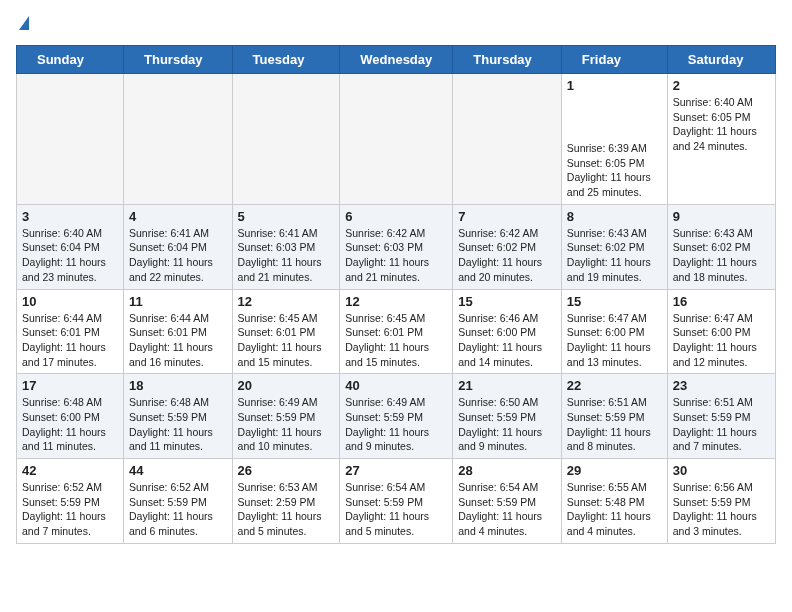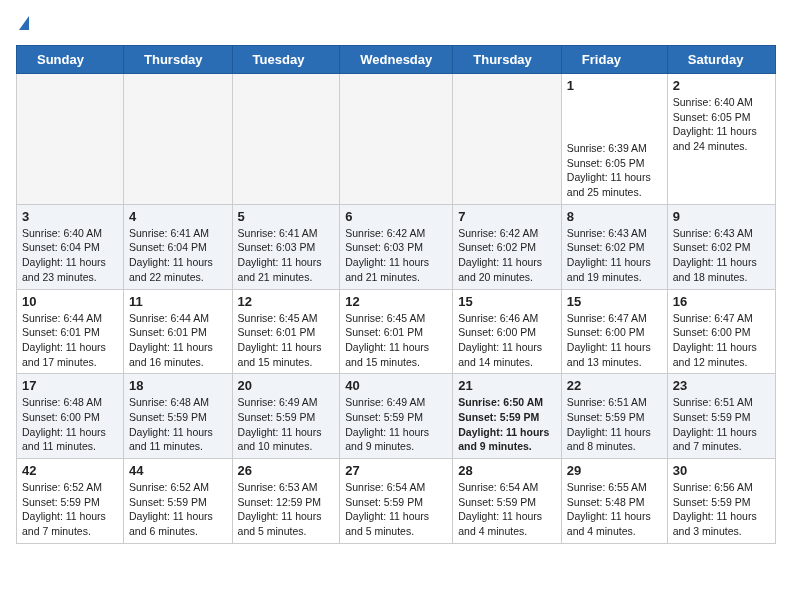--- a/index.html
+++ b/index.html
@@ -289,21 +289,21 @@
           </td>
           <td>
             <span class="day-number">40</span>
             <div class="day-info" style="white-space: pre-line;">Sunrise: 6:49 AM
 Sunset: 5:59 PM
 Daylight: 11 hours
 and 9 minutes.</div>
           </td>
           <td>
             <span class="day-number">21</span>
-            <div class="day-info" style="white-space: pre-line; font-weight: bold;">Sunrise: 6:50 AM
+            <div class="day-info" style="white-space: pre-line;">Sunrise: 6:50 AM
 Sunset: 5:59 PM
 Daylight: 11 hours
 and 9 minutes.</div>
           </td>
           <td>
             <span class="day-number">22</span>
             <div class="day-info" style="white-space: pre-line;">Sunrise: 6:51 AM
 Sunset: 5:59 PM
 Daylight: 11 hours
 and 8 minutes.</div>
@@ -327,21 +327,21 @@
           <td>
             <span class="day-number">44</span>
             <div class="day-info" style="white-space: pre-line;">Sunrise: 6:52 AM
 Sunset: 5:59 PM
 Daylight: 11 hours
 and 6 minutes.</div>
           </td>
           <td>
             <span class="day-number">26</span>
             <div class="day-info" style="white-space: pre-line;">Sunrise: 6:53 AM
-Sunset: 12:59 PM
+Sunset: 2:59 PM
 Daylight: 11 hours
 and 5 minutes.</div>
           </td>
           <td>
             <span class="day-number">27</span>
             <div class="day-info" style="white-space: pre-line;">Sunrise: 6:54 AM
 Sunset: 5:59 PM
 Daylight: 11 hours
 and 5 minutes.</div>
           </td>

